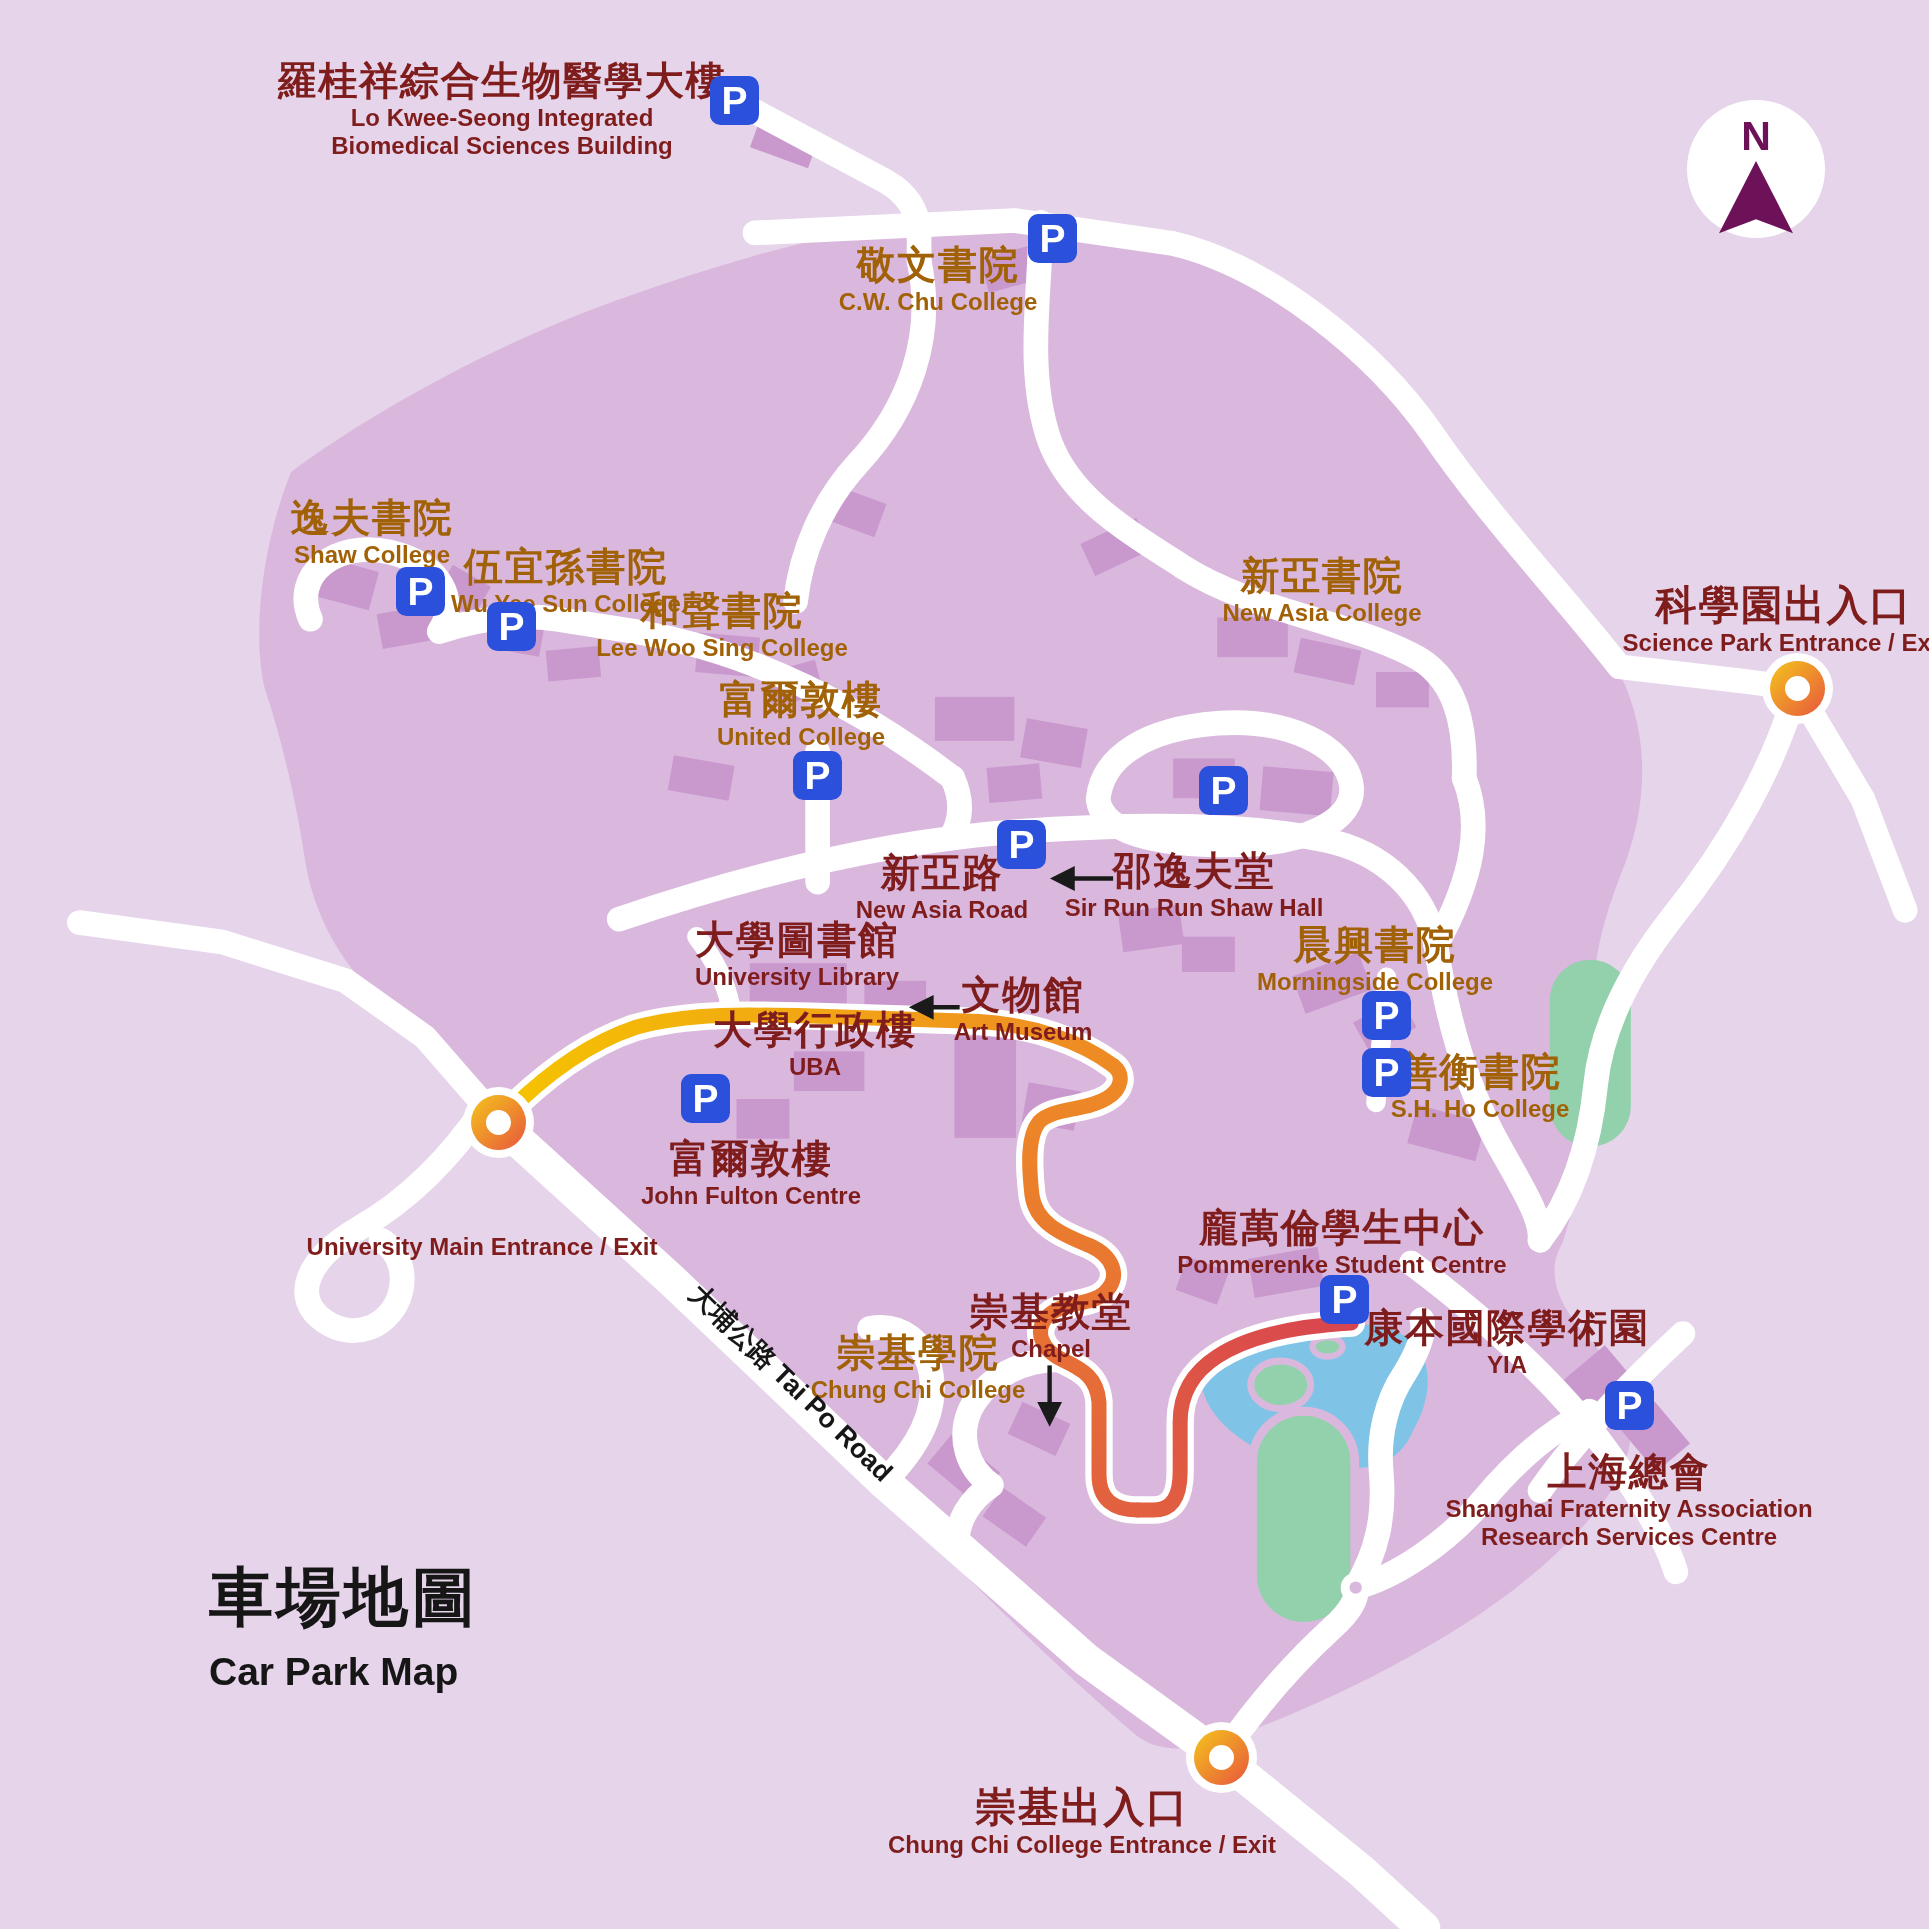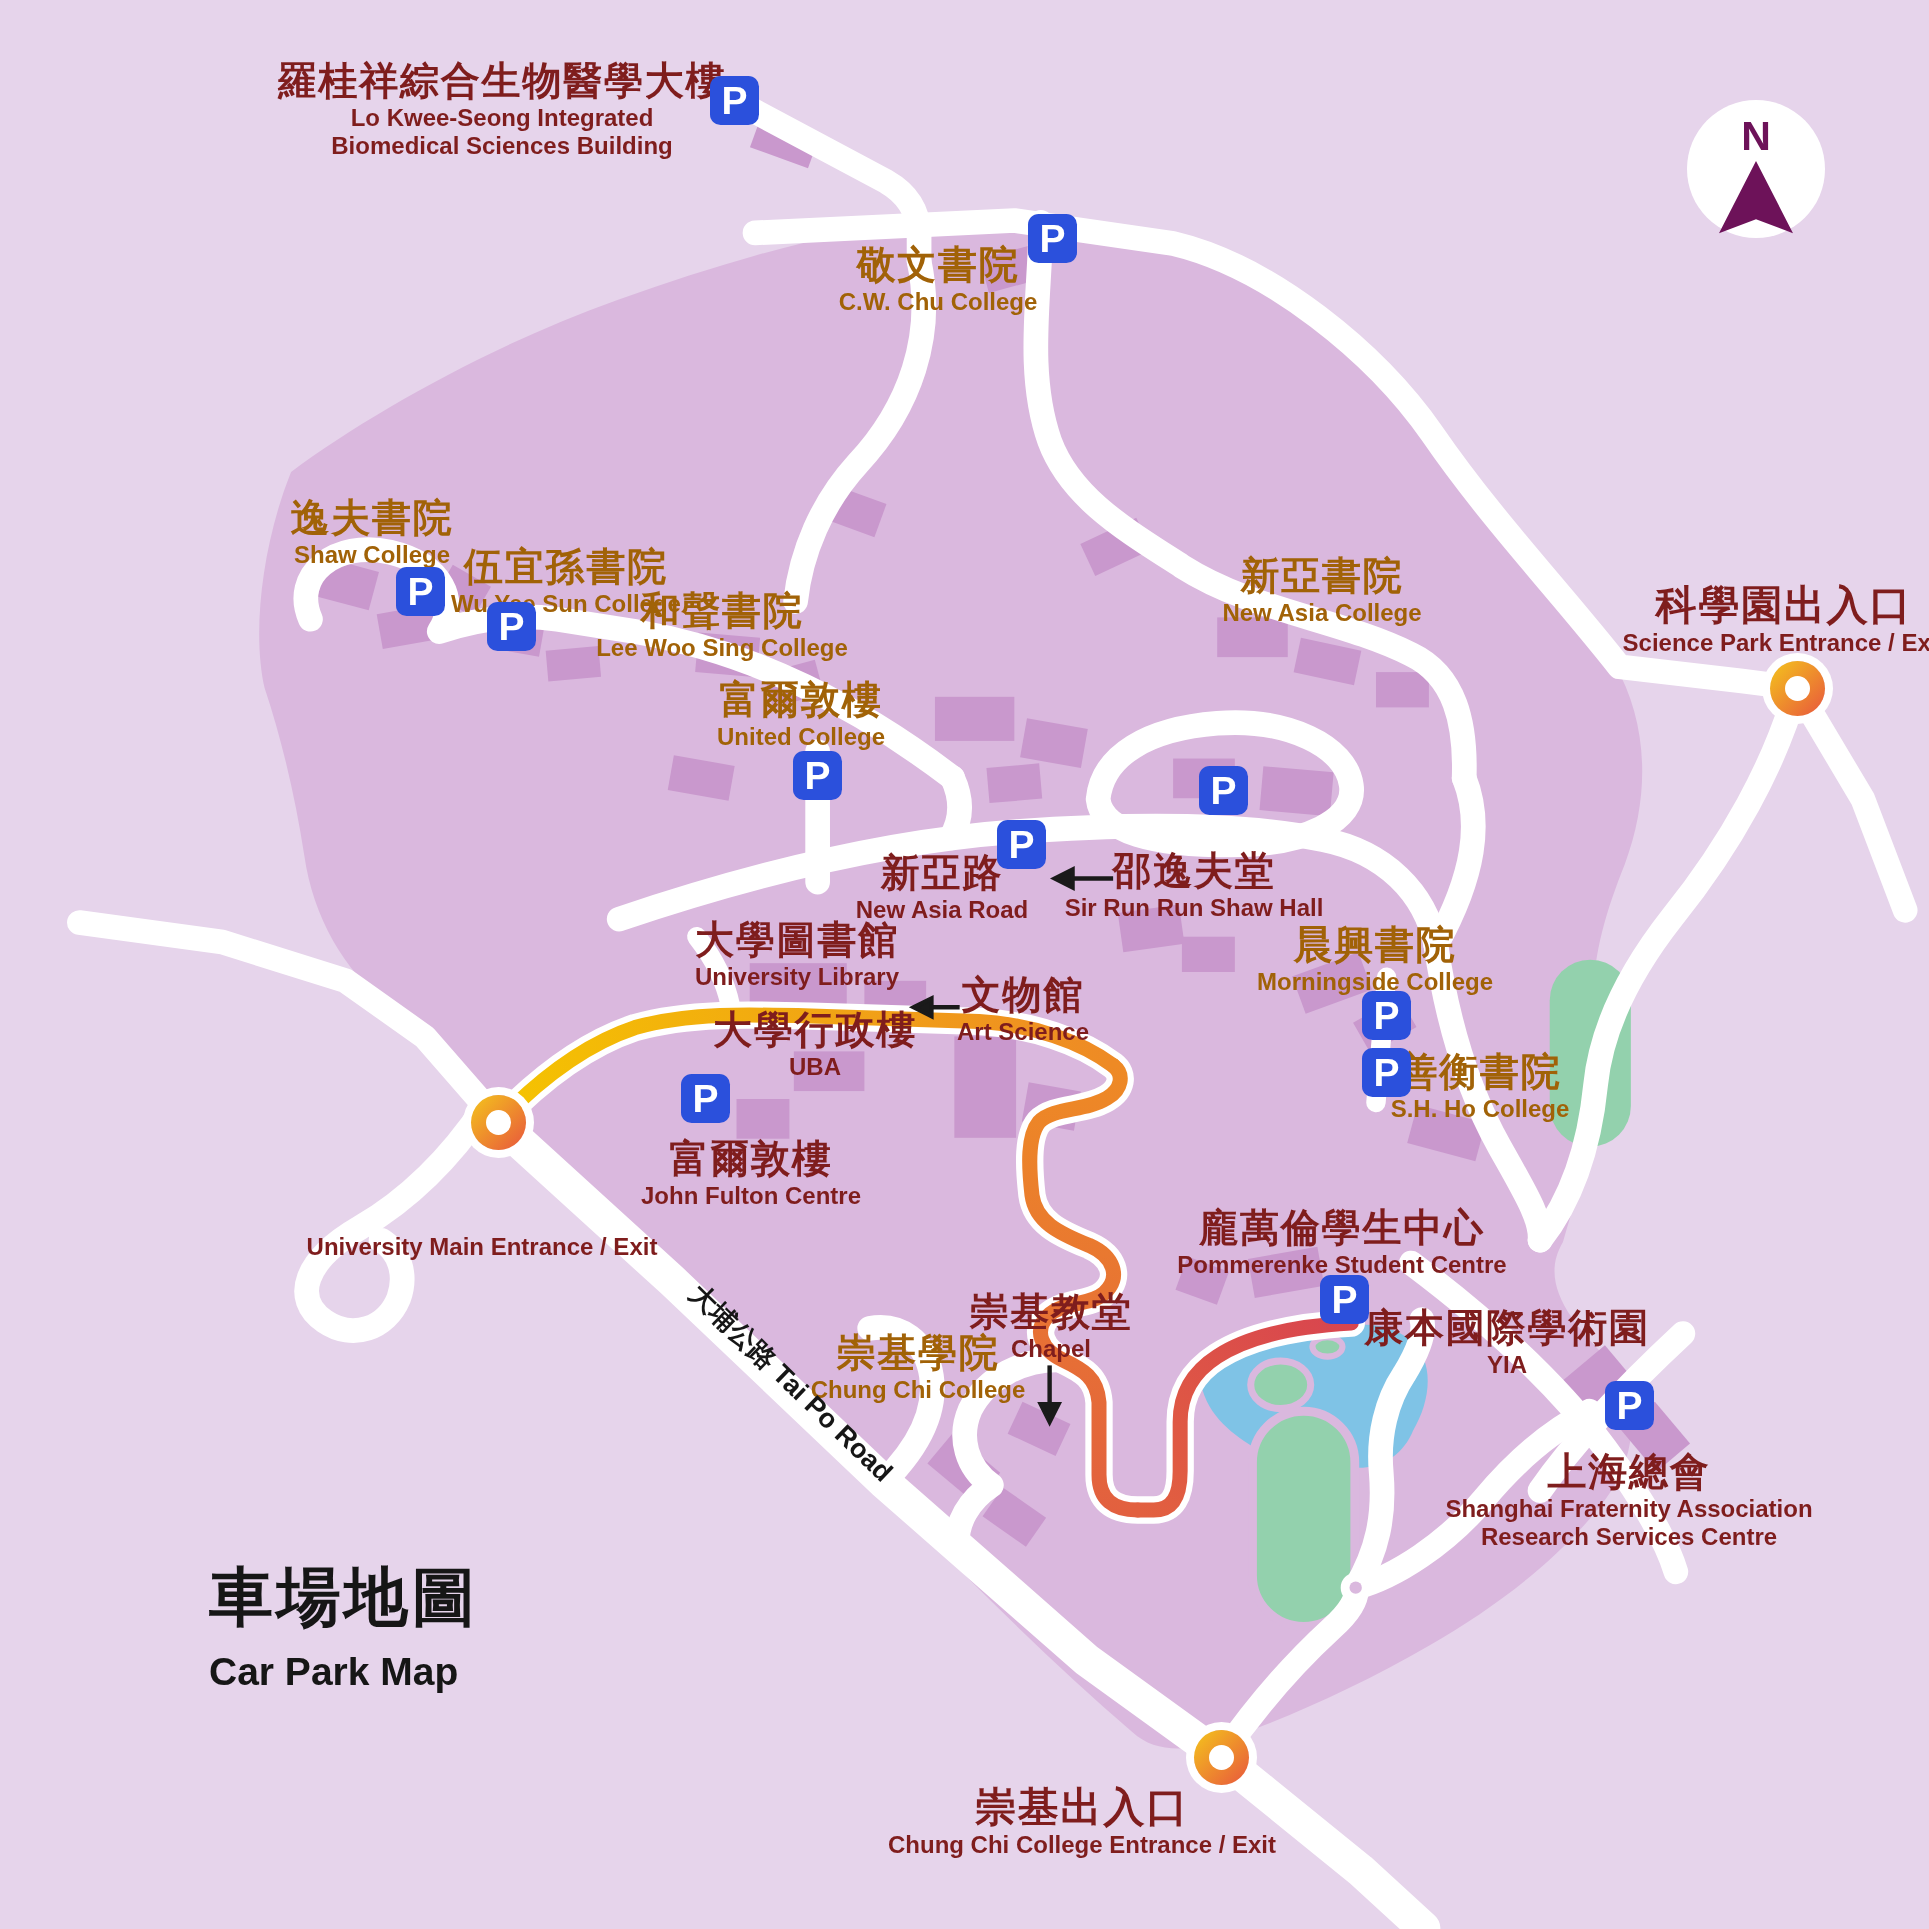--- a/index.html
+++ b/index.html
@@ -223,21 +223,21 @@
   <div class="lbl black" style="left:1194px;top:885px;">
     <div class="zh">邵逸夫堂</div>
     <div class="en">Sir Run Run Shaw Hall</div>
   </div>
   <div class="lbl black" style="left:797px;top:954px;">
     <div class="zh">大學圖書館</div>
     <div class="en">University Library</div>
   </div>
   <div class="lbl black" style="left:1023px;top:1009px;">
     <div class="zh">文物館</div>
-    <div class="en">Art Science</div>
+    <div class="en">Art Museum</div>
   </div>
   <div class="lbl black" style="left:815px;top:1044px;">
     <div class="zh">大學行政樓</div>
     <div class="en">UBA</div>
   </div>
   <div class="lbl purple" style="left:1375px;top:959px;">
     <div class="zh">晨興書院</div>
     <div class="en">Morningside College</div>
   </div>
   <div class="lbl purple" style="left:1480px;top:1086px;">

